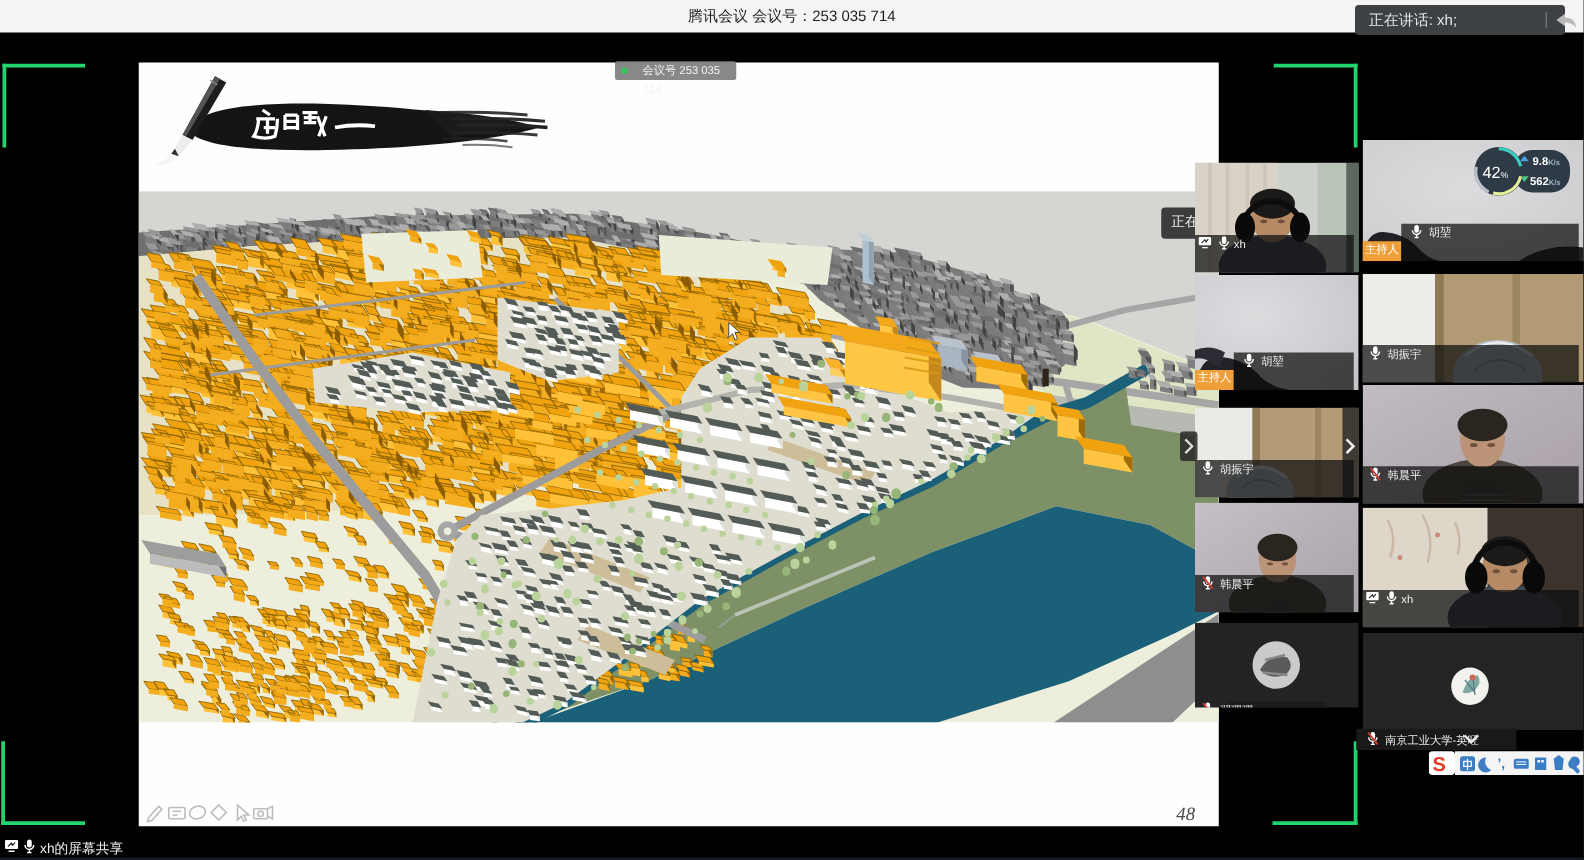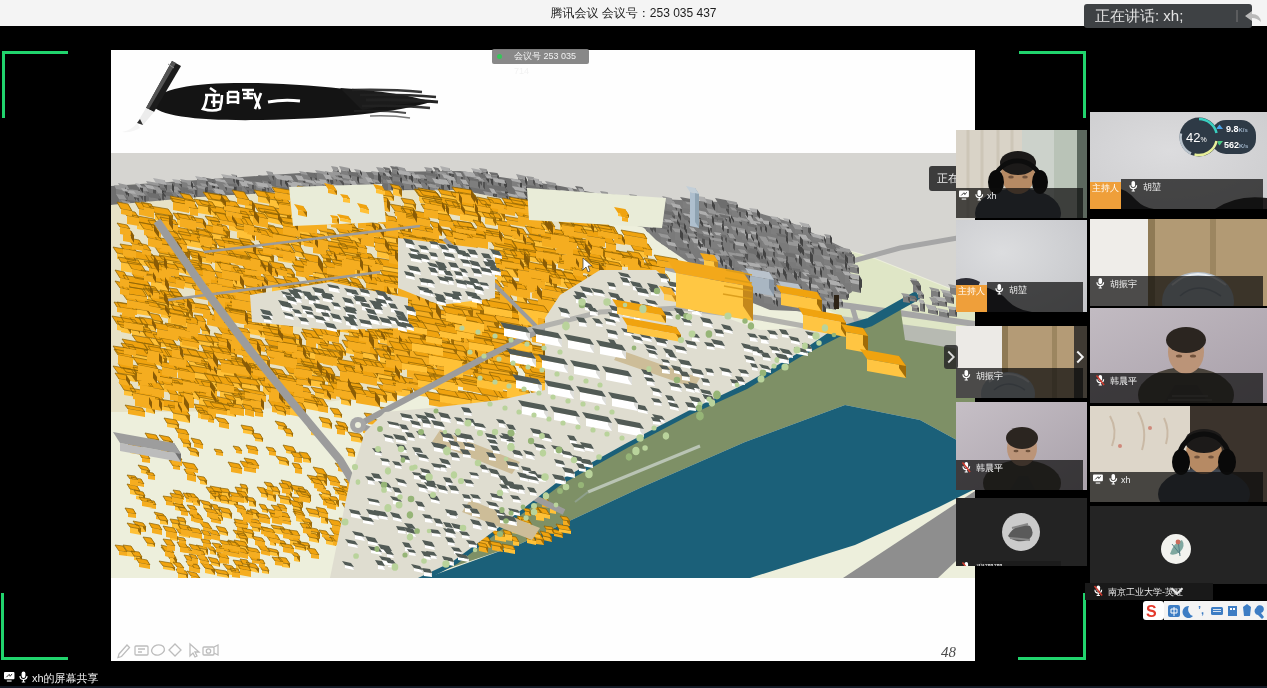--- a/index.html
+++ b/index.html
@@ -1,30 +1,30 @@
 <!DOCTYPE html>
 <html><head><meta charset="utf-8"><style>
 *{margin:0;padding:0;box-sizing:border-box}
 html,body{width:1267px;height:688px;background:#000;overflow:hidden;font-family:"Liberation Sans",sans-serif;position:relative}
 .abs{position:absolute}
 .topbar{left:0;top:0;width:1267px;height:26px;background:#f4f4f4;color:#1d1d1d;font-size:12px;text-align:center;line-height:26px}
-.talk{left:1084px;top:4px;width:168px;height:24px;background:#3e4144;border-radius:3px;color:#e4e4e4;font-size:15px;line-height:24px;padding-left:11px}
+.talk{left:1084px;top:4px;width:168px;height:24px;background:#3e4144;border-radius:3px;color:#e4e4e4;font-size:12px;line-height:24px;padding-left:11px}
 .share{left:111px;top:50px;width:864px;height:611px;background:#fefefe}
 .gb{background:#21d46d}
 .tag{left:492px;top:49px;width:97px;height:15px;background:rgba(130,130,130,0.95);border-radius:2px;color:#f2f2f2;font-size:9px;line-height:15px;padding-left:22px}
 .tagdot{left:497px;top:54px;width:5px;height:5px;border-radius:50%;background:#35c759}
 .zai{left:929px;top:166px;width:46px;height:25px;background:#3c3c3c;border-radius:3px;color:#ededed;font-size:11px;line-height:25px;padding-left:8px}
 .vid{overflow:hidden}
 .lbl{position:absolute;left:0;bottom:0;right:4px;height:30px;background:rgba(12,12,12,0.72)}
-.badge{position:absolute;left:0;bottom:0;width:31px;height:27px;background:#ef9f3a;color:#fff;font-size:9px;line-height:13px;text-align:center}
+.badge{position:absolute;left:0;bottom:0;width:31px;height:16px;background:#ef9f3a;color:#fff;font-size:9px;line-height:13px;text-align:center}
 .p48{left:941px;top:644px;width:30px;height:18px;color:#4c4c4c;font-size:15px;font-style:italic;font-family:Liberation Serif, serif}
 .shlabel{left:2px;top:669px;color:#f0f0f0;font-size:11px;height:16px;line-height:16px}
 .botstrip{left:0;top:686px;width:1267px;height:2px;background:#131a26}
 </style></head><body>
-<div class="abs topbar">腾讯会议 会议号：253 035 437</div>
+<div class="abs topbar">腾讯会议 会议号：253 035 714</div>
 <div class="abs share"></div>
 <svg class="abs" style="left:111px;top:153px" width="864" height="425" viewBox="111 153 864 425">
     <rect x="111" y="153" width="864" height="425" fill="#edefdc"></rect>
     <polygon points="111,153 975,153 975,298 870,256 745,222 640,202 560,188 460,172 300,174 111,186" fill="#d6d5d1"></polygon>
     <polygon points="430,176 560,189 640,203 745,223 870,257 975,299 975,352 905,342 845,318 770,282 650,228 560,208 470,195 430,188" fill="#dfe6c6"></polygon>
     <polyline points="620,256 700,276 772,298 850,306 920,316 975,324" fill="none" stroke="#a6a6a6" stroke-width="6"></polyline>
     <polyline points="827,268 900,248 975,235" fill="none" stroke="#a6a6a6" stroke-width="5"></polyline>
     <polygon points="840,316 975,334 975,356 840,342" fill="#b7bab2"></polygon>
     <polyline points="852,306 862,340 870,372" fill="none" stroke="#a6a6a6" stroke-width="5"></polyline>
     <polygon points="900,305 905,340 975,352 975,450 920,420 845,405 745,442 640,488 520,544 420,578 455,560 500,525 560,480 625,444 688,411 745,384 800,352 843,330 870,322" fill="#7e9066"></polygon>

